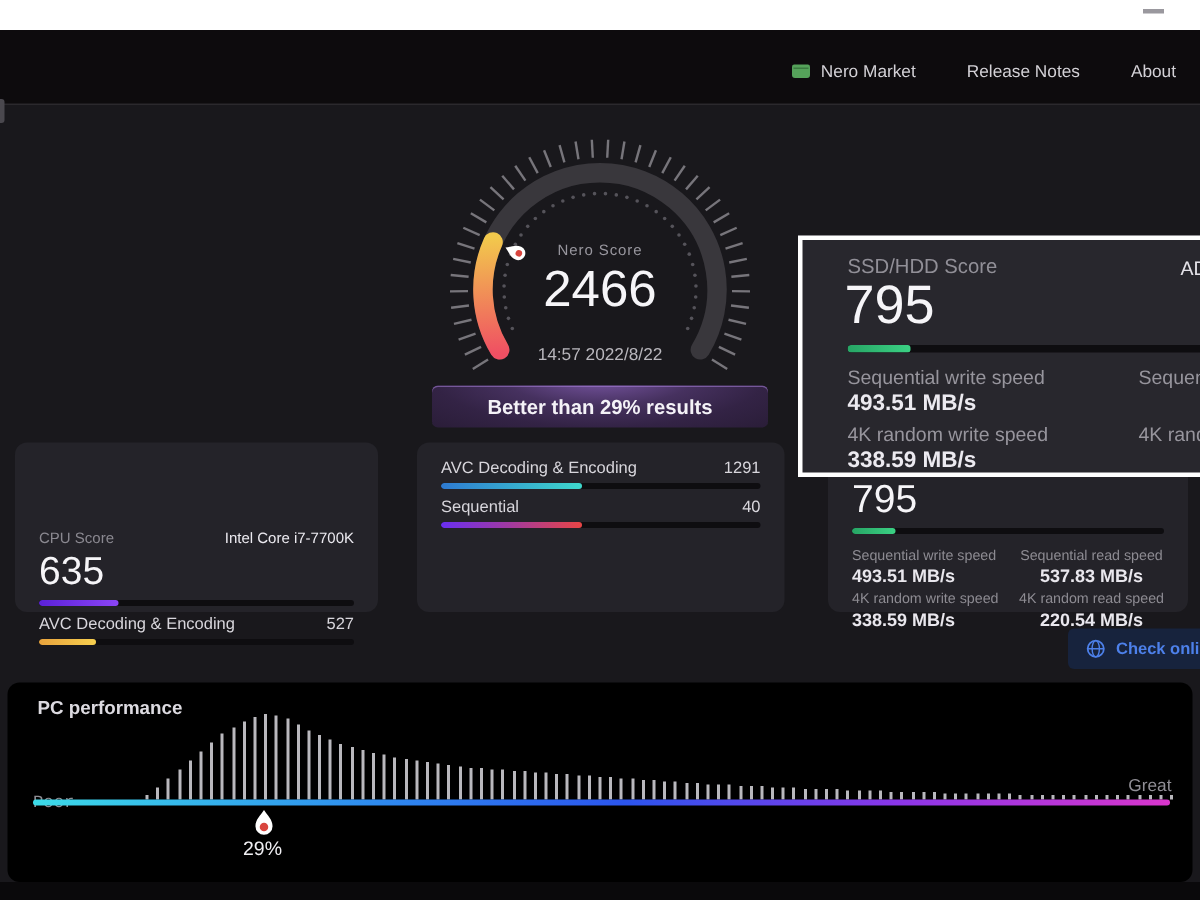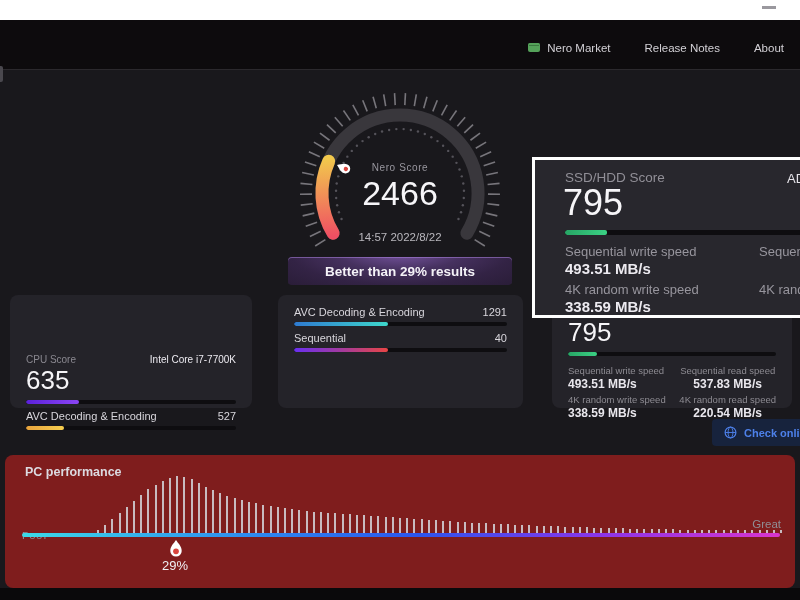--- a/index.html
+++ b/index.html
@@ -72,21 +72,21 @@
 
   
   .check-btn {
     left:712px; top:419px; height:27px; width:120px;
     background:#17233d; border-radius:4px;
     display:flex; align-items:center; gap:7px; padding:0 12px;
     font-size:11px; font-weight:bold; color:#4d80ea; cursor:pointer;
   }
 
   
-  .perf { left:5px; top:455px; width:790px; height:133px; background:#7f1d1d; border-radius:8px; }
+  .perf { left:5px; top:455px; width:790px; height:133px; background:#000000; border-radius:8px; }
   .perf-title { left:20px; top:10px; font-size:12.5px; font-weight:bold; color:#dcdae0; }
   .perf-poor  { left:17px; top:74px; font-size:11.5px; color:#908e95;font-family:Liberation Mono, monospace; }
   .perf-great { right:14px; top:63px; font-size:11.5px; color:#908e95; }
   .perf-line { left:17px; top:78px; width:758px; height:4px; border-radius:2px;
     background:linear-gradient(90deg,#3cdbe8 0%,#2e8bef 30%,#2b55ee 52%,#8a35e8 76%,#d935cc 100%); }
   .histo { left:92px; top:0; width:695px; height:78px; }
   .histo .bar { position:absolute; bottom:0; width:2px; background:rgba(211,209,215,.88); }
   .perf-marker { left:163px; top:84px; }
   .perf-pct { left:145px; top:103px; width:50px; text-align:center; font-size:13px; color:#f0eff3; }
 

